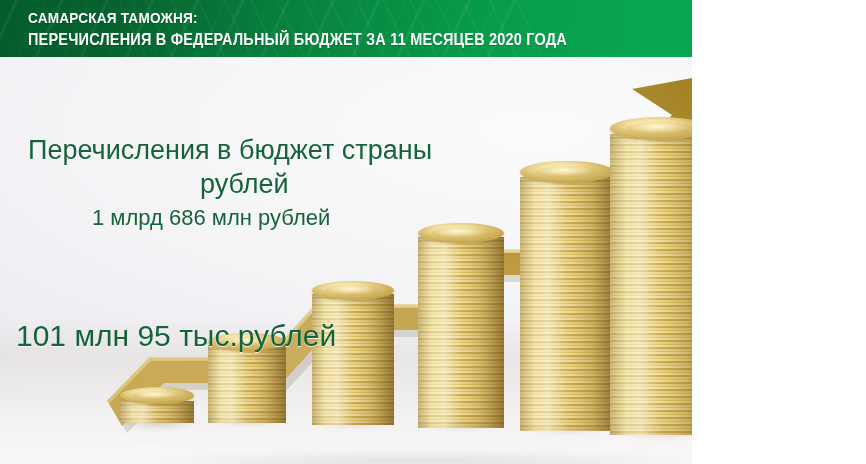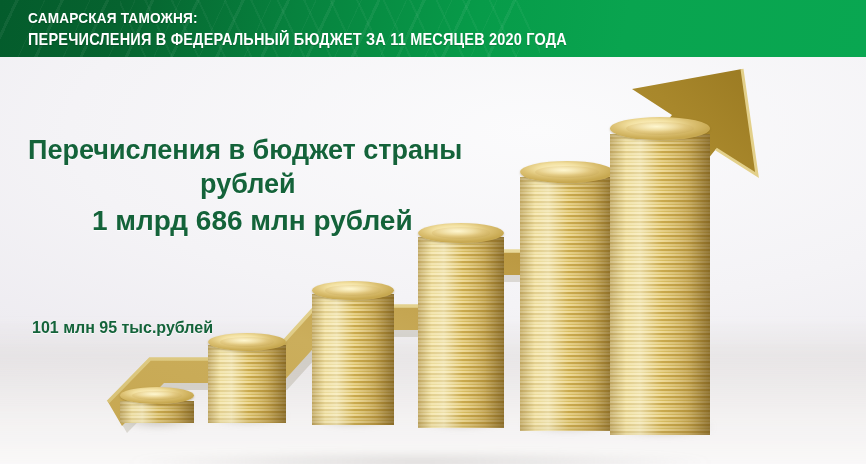--- a/index.html
+++ b/index.html
@@ -5,21 +5,21 @@
   html, body {
     margin: 0;
     padding: 0;
     background: #ffffff;
   }
   body {
     font-family: "Liberation Sans", sans-serif;
   }
   #poster {
     position: relative;
-    width: 866px;
+    width: 692px;
     height: 464px;
     overflow: hidden;
     background: #f2f1f4;
   }
 
   
   #header-banner {
     position: absolute;
     left: 0;
     top: 0;
@@ -188,30 +188,30 @@
     border-radius: 50%;
     background: radial-gradient(55% 55% at 50% 50%, rgba(140,130,115,0.45) 0%, rgba(140,130,115,0) 78%);
     filter: blur(3px);
   }
 
   
   .headline {
     position: absolute;
     color: #14633a;
     font-family: "Liberation Sans", sans-serif;
-    font-weight: bold;
+    font-weight: normal;
     white-space: nowrap;
     line-height: 1.14;
     text-shadow: 0 1px 0 rgba(255,255,255,0.75);
   }
   #headline-l1 { left: 28px;  top: 78px;  font-size: 27px; }
   #headline-l2 { left: 200px; top: 112px; font-size: 27px; }
-  #headline-l3 { left: 92px;  top: 148px; font-size: 28px; }
+  #headline-l3 { left: 92px;  top: 148px; font-size: 22px; }
   #sub-l1 { left: 16px; top: 232px; font-size: 24px; }
-  #sub-l2 { left: 32px; top: 262px; font-size: 16px; }
+  #sub-l2 { left: 16px; top: 262px; font-size: 30px; }
 </style>
 </head>
 <body>
 
 <div id="poster">
 
   <div id="header-banner">
     <div id="header-stripes"></div>
     <div id="header-stripes2"></div>
     <div class="hdr-line" id="hdr-line-1">САМАРСКАЯ ТАМОЖНЯ:</div>

